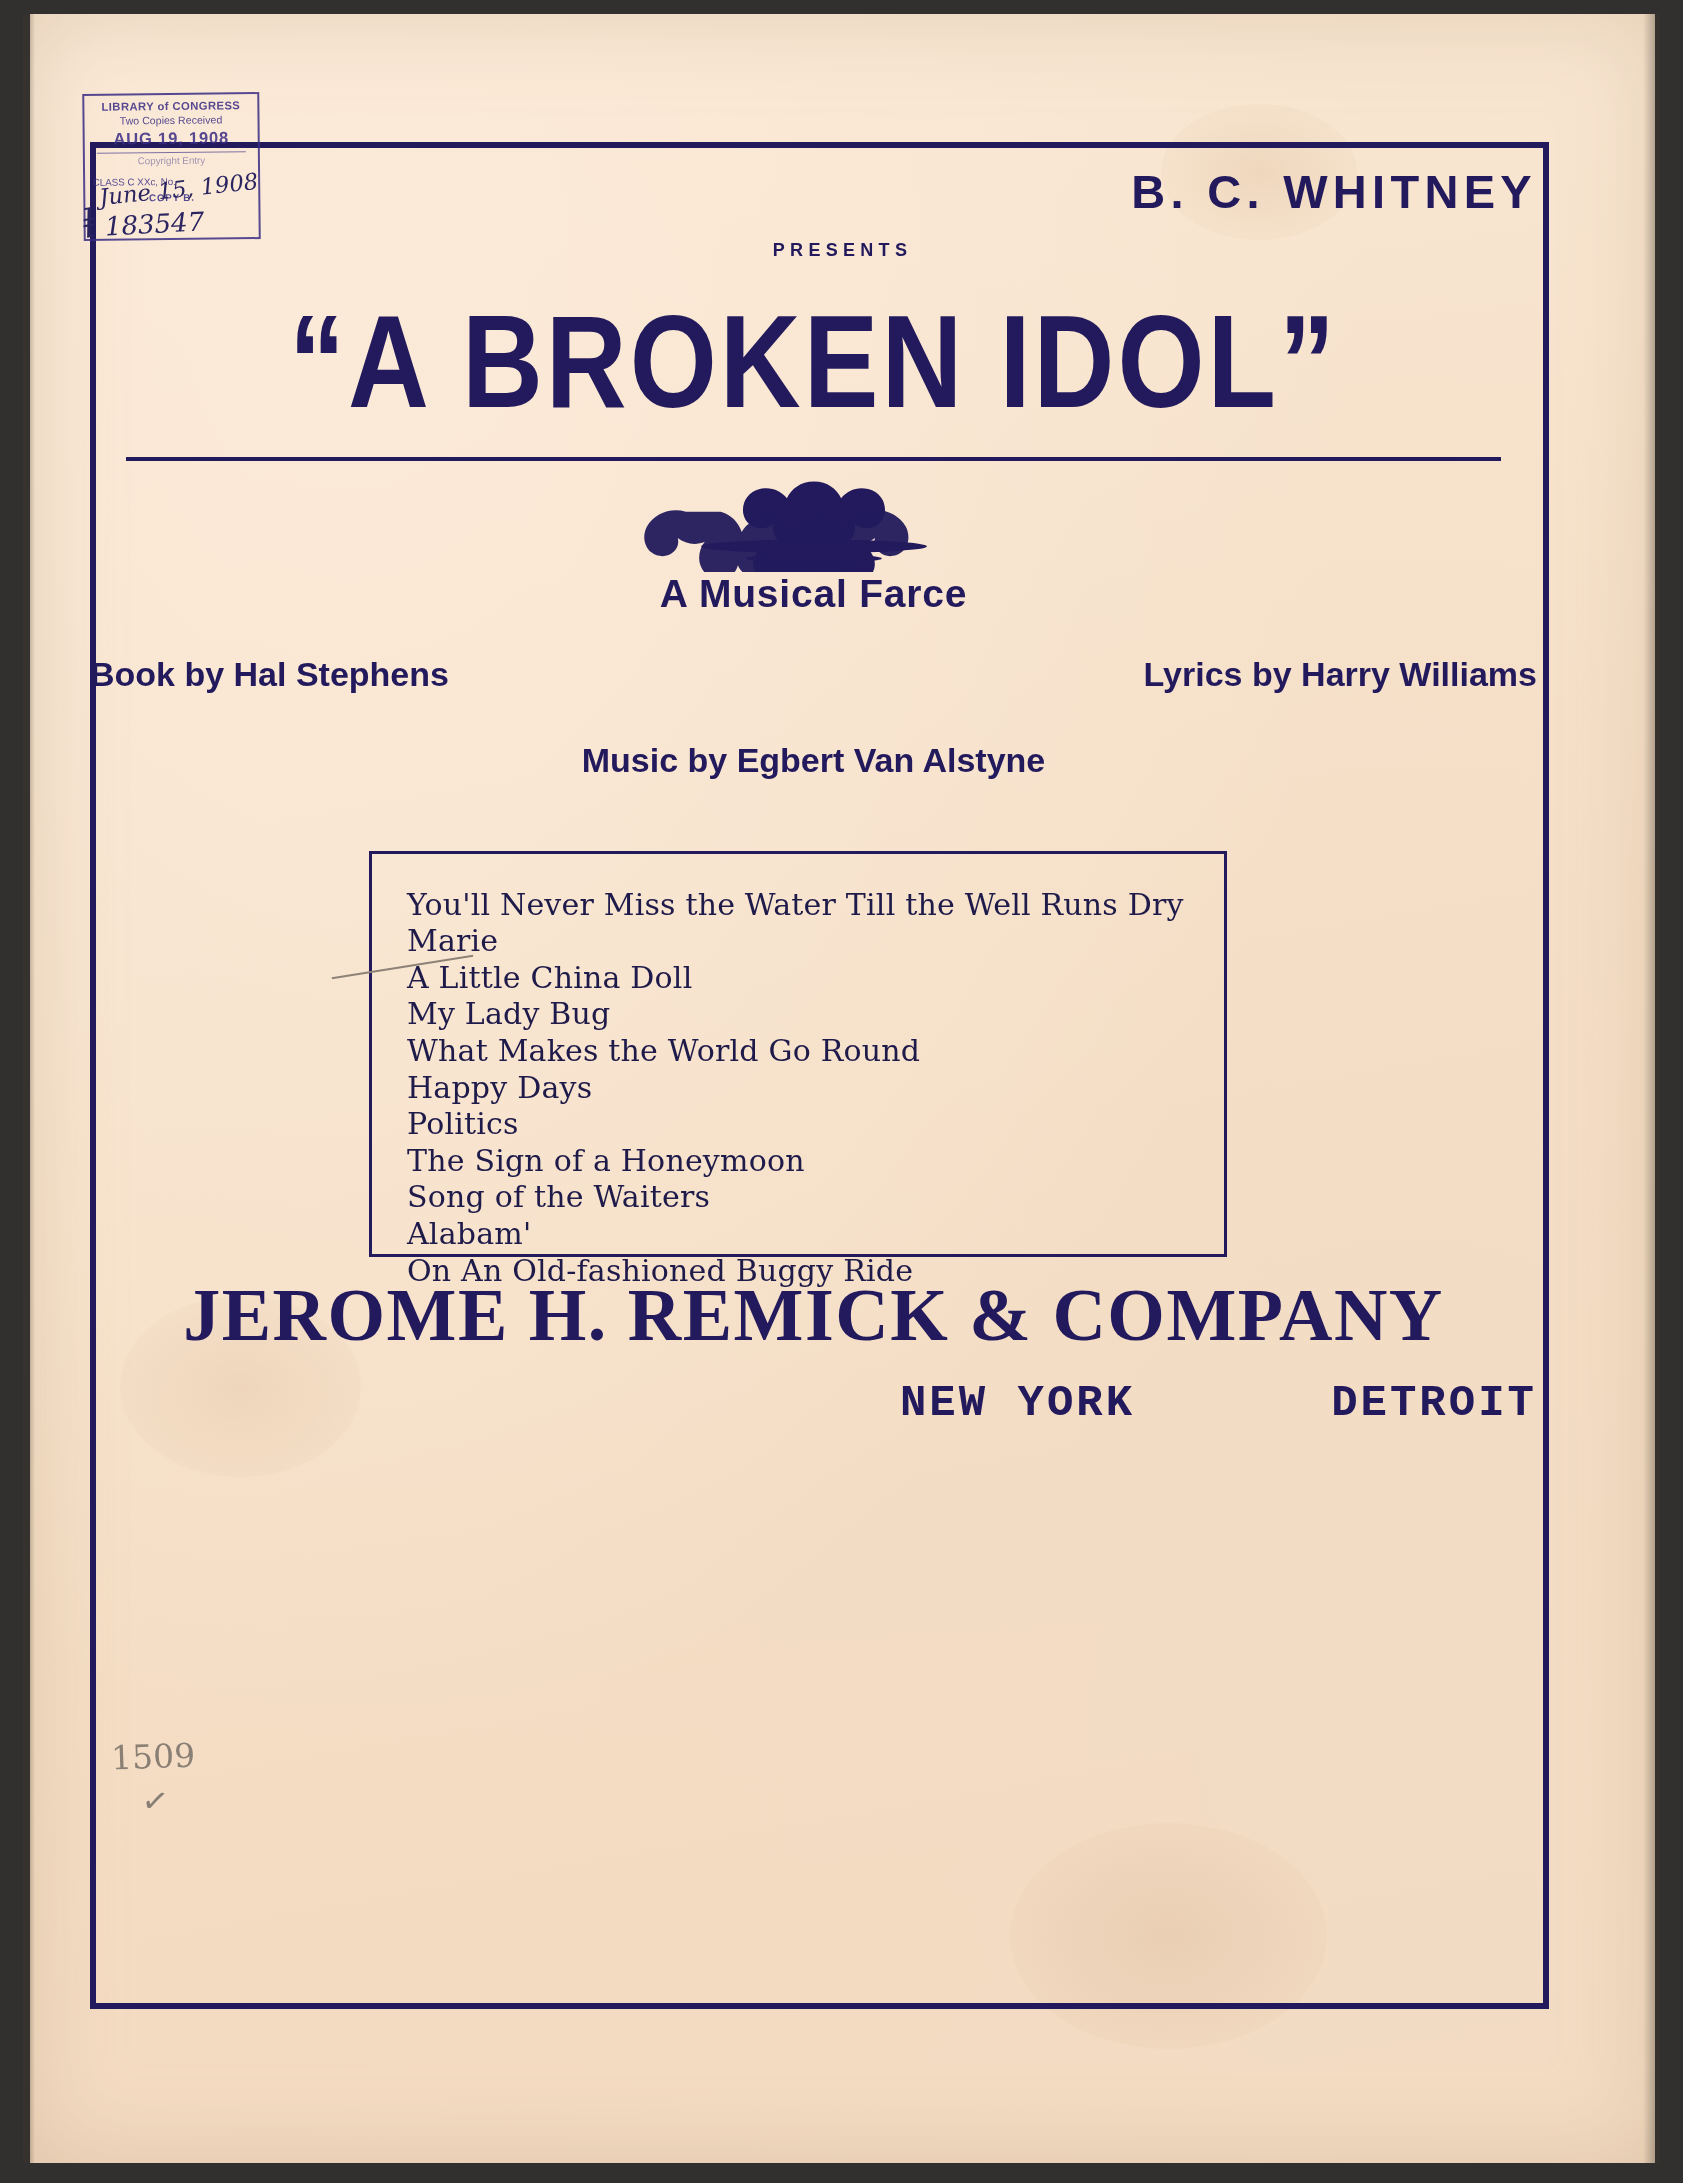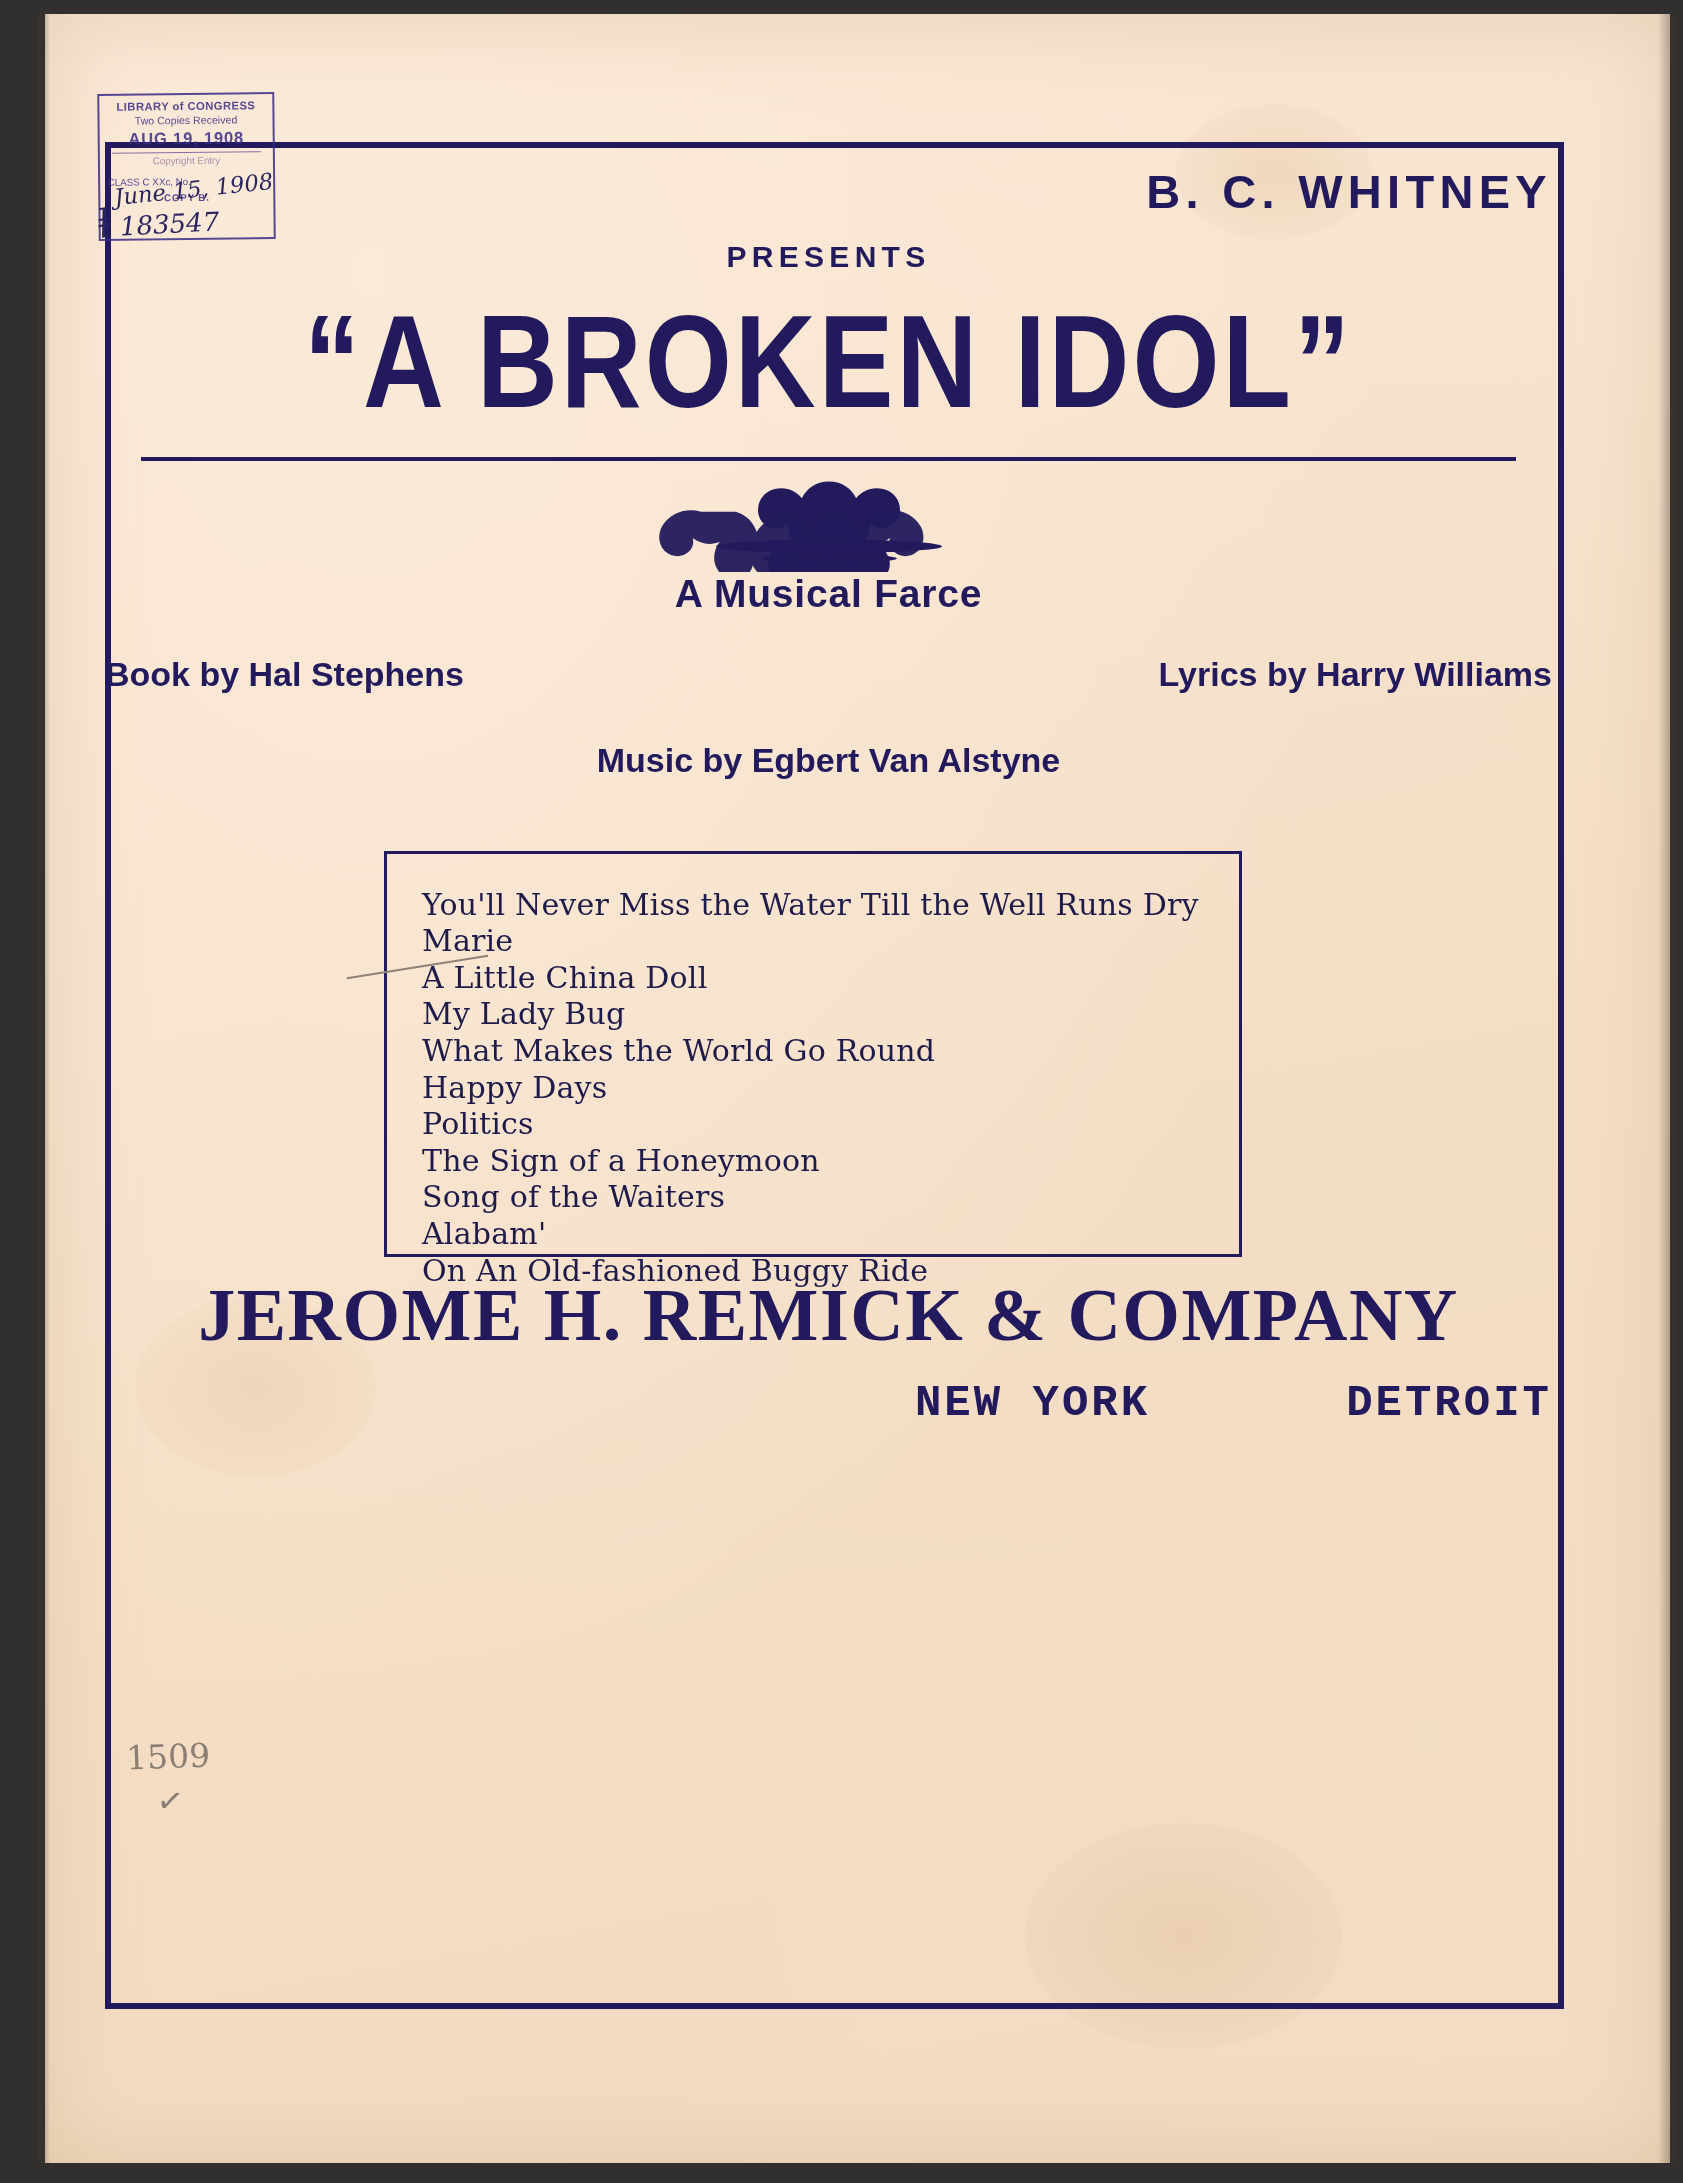--- a/index.html
+++ b/index.html
@@ -27,21 +27,20 @@
     left: 30px;
     top: 13.6px;
     width: 1625px;
     height: 2149px;
     background: #f7e3cd;
     background-image:
       radial-gradient(ellipse at 20% 12%, #fbead8 0%, rgba(251,234,216,0) 55%),
       radial-gradient(ellipse at 85% 80%, #f3dcc4 0%, rgba(243,220,196,0) 60%),
       linear-gradient(170deg, #f9e7d3 0%, #f6e0c8 50%, #f2d9bf 100%);
     box-shadow: inset 0 0 90px rgba(190,160,125,0.35);
-    margin-left: 15px;
   }
   
   #sheet:before {
     content: "";
     position: absolute;
     left: -7.5px; top: 0;
     width: 12px; height: 100%;
     background: linear-gradient(90deg, rgba(60,52,45,0.55), rgba(247,227,205,0));
   }
   #sheet:after {
@@ -188,23 +187,24 @@
     font-weight: bold;
     letter-spacing: 5.3px;
     font-family: "Liberation Sans", sans-serif;
     text-align: right;
   }
   #presents {
     position: absolute;
     left: 0;
     top: 98px;
     width: 100%;
-    font-size: 30px;
+    font-size: 18px;
     font-weight: bold;
     letter-spacing: 5.3px;
+    padding-left: 29px;
   }
   #title-main {
     position: absolute;
     left: 0;
     top: 143px;
     width: 100%;
     font-size: 112px;
     font-weight: bold;
     letter-spacing: 3px;
     font-family: "Liberation Sans", sans-serif;

